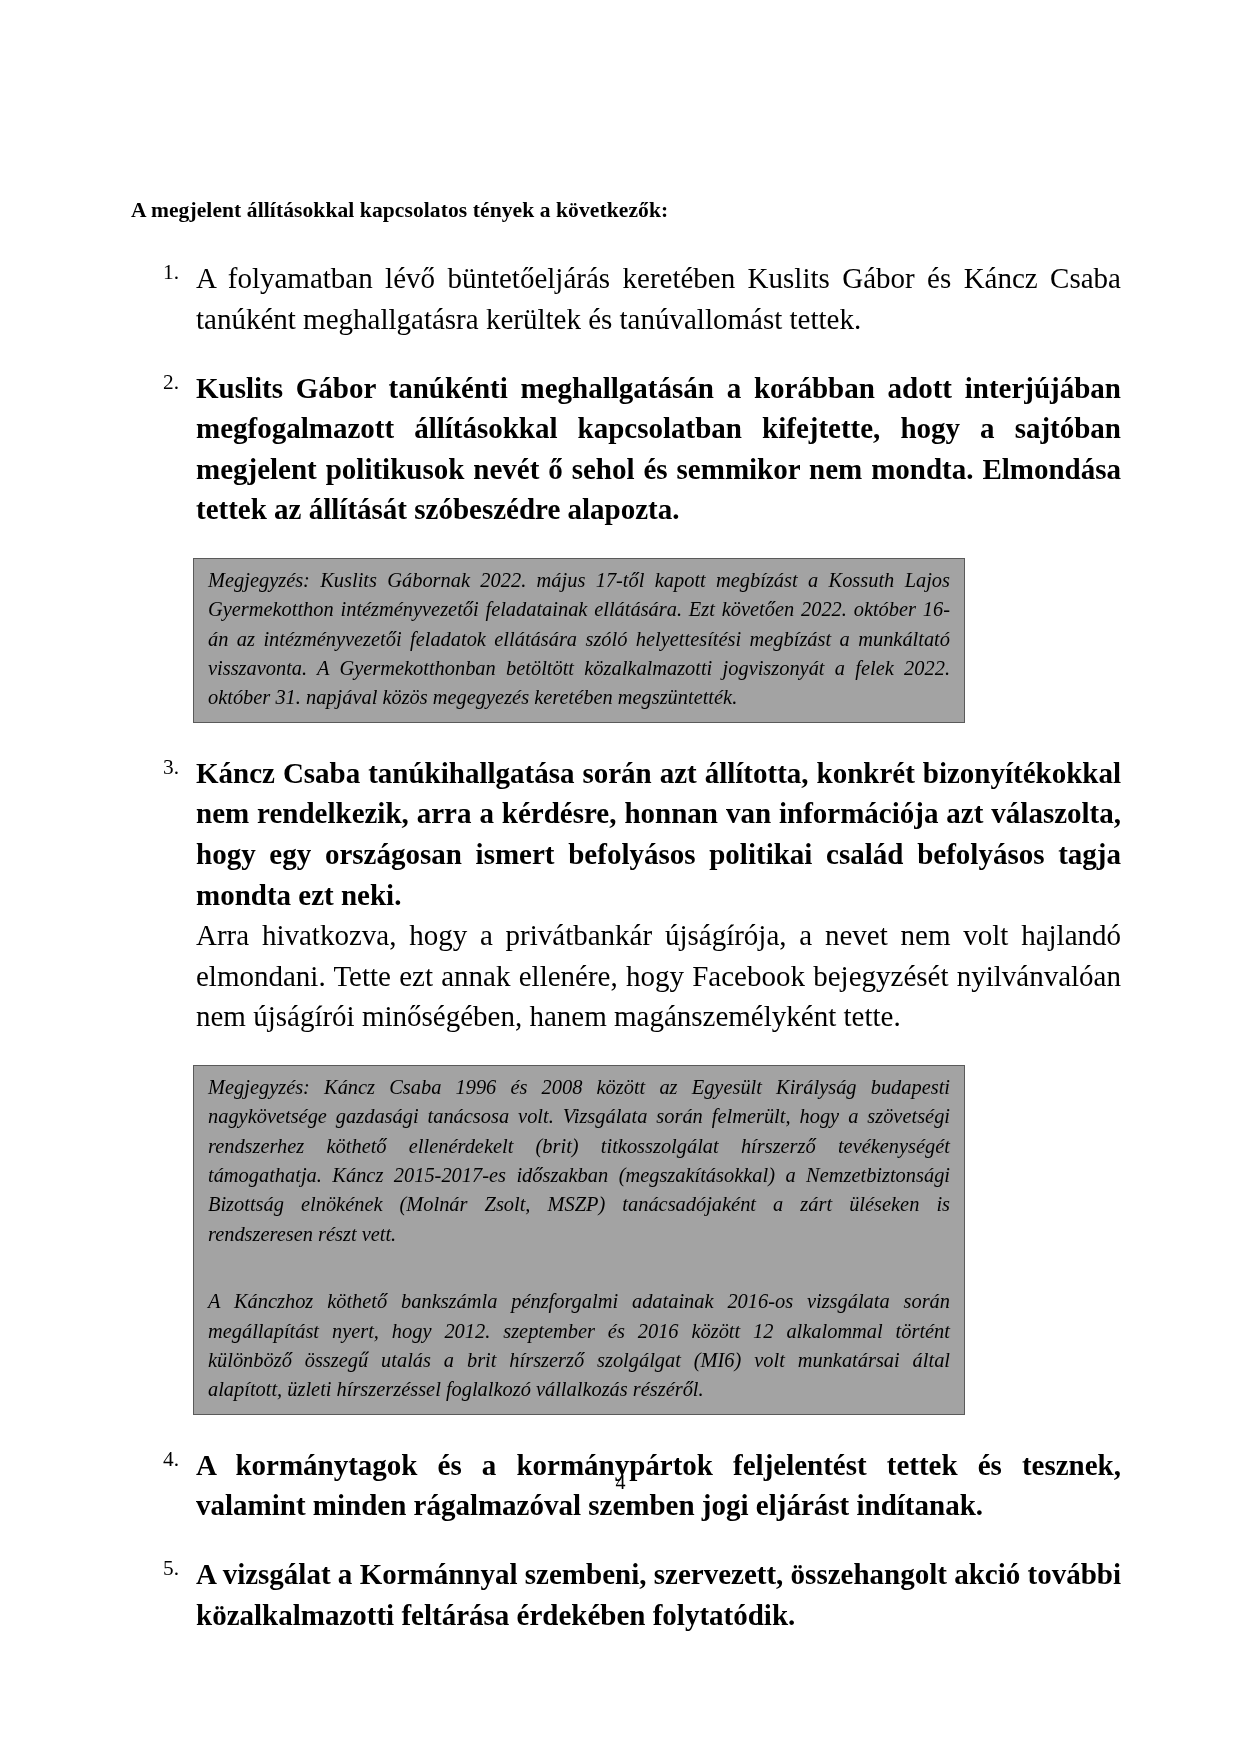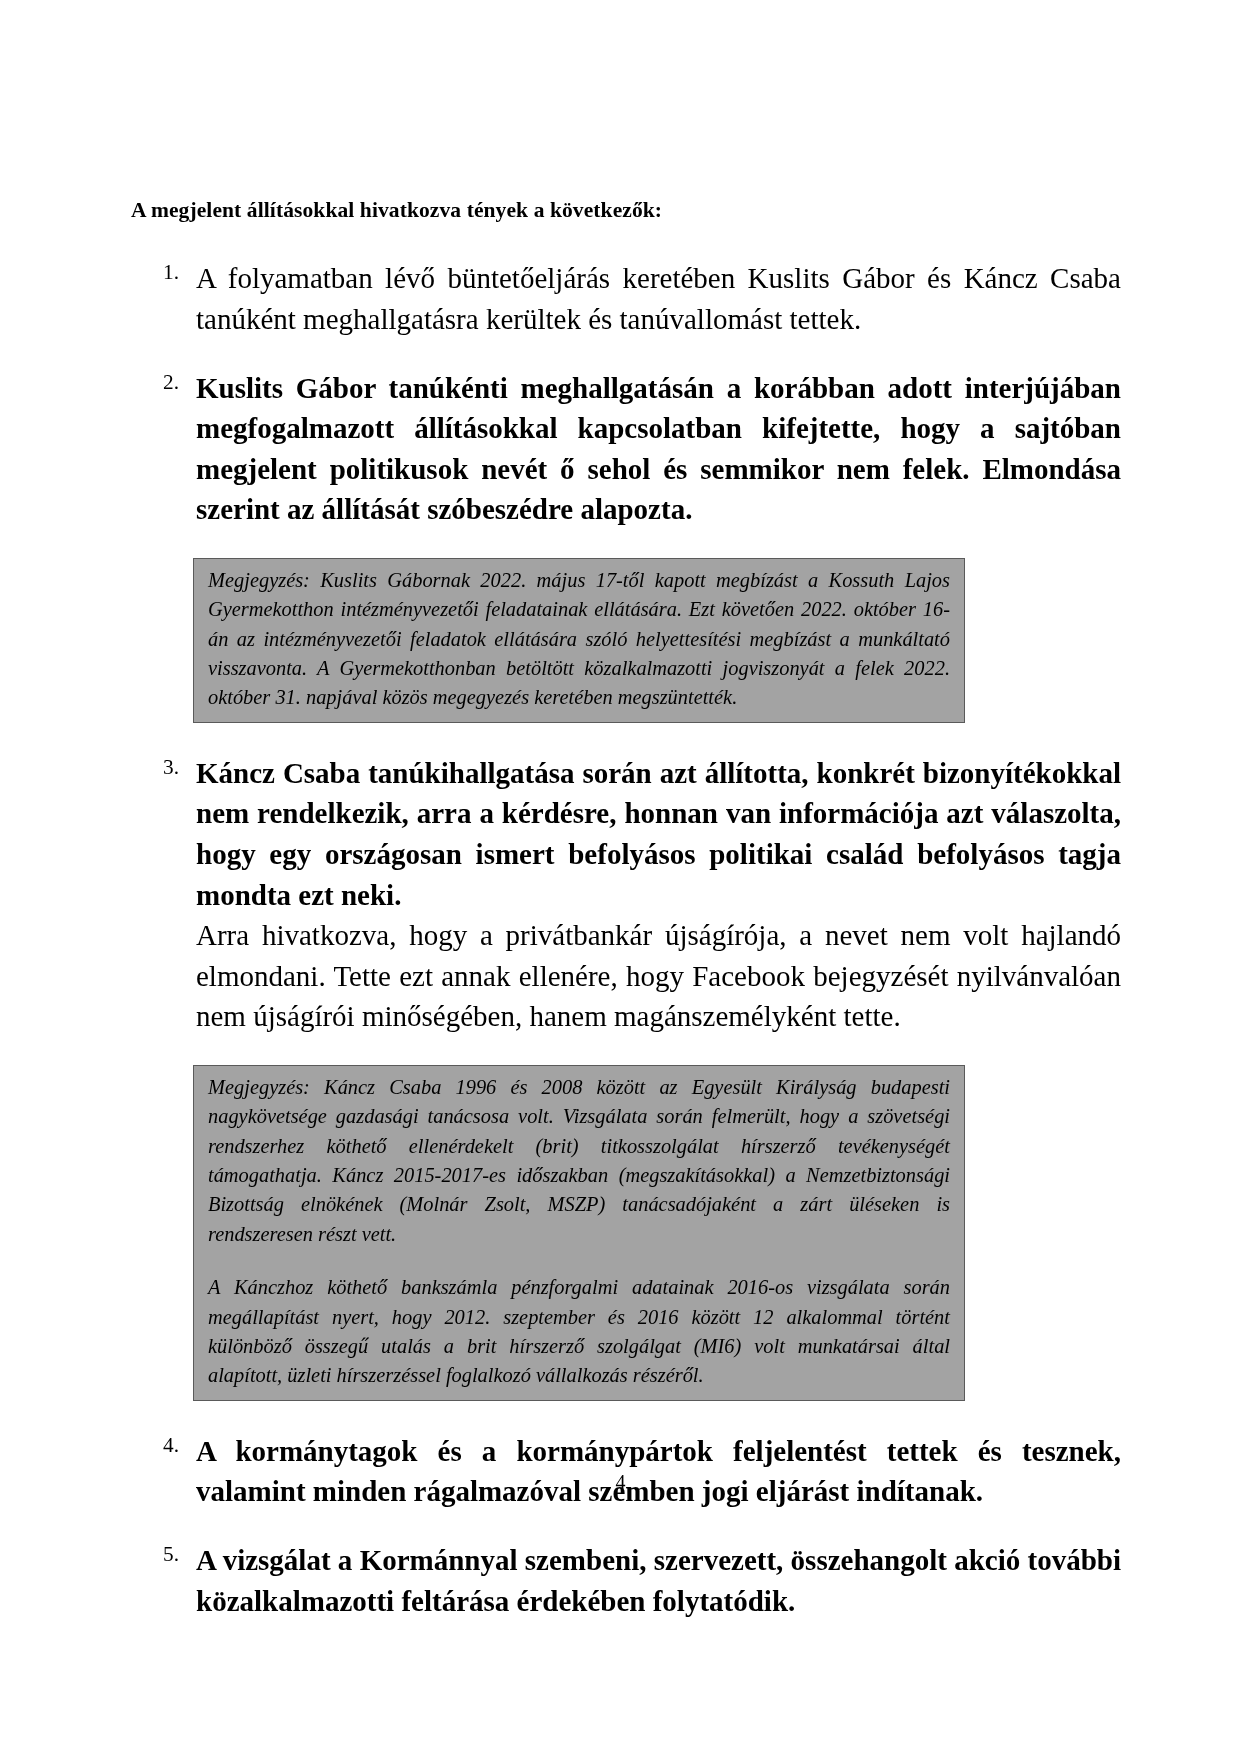--- a/index.html
+++ b/index.html
@@ -79,21 +79,21 @@
     background: #a3a3a3;
   }
   .note-box p {
     margin: 0;
     font-style: italic;
     font-size: 20.4px;
     line-height: 1.44;
     text-align: justify;
   }
   .note-box p + p {
-    margin-top: 24px;
+    margin-top: 38px;
   }
   li.no-indent-box {
     margin-bottom: 6px;
   }
   .box-wrap {
     margin-bottom: 30px;
   }
   .page-number {
     position: absolute;
     left: 0;
@@ -104,30 +104,30 @@
     font-family: "Liberation Serif", "DejaVu Serif", serif;
   }
 </style>
 </head>
 <body>
 
 <div class="page">
 
   <div class="content">
 
-    <h1 class="doc-heading">A megjelent állításokkal hivatkozva tények a következők:</h1>
+    <h1 class="doc-heading">A megjelent állításokkal kapcsolatos tények a következők:</h1>
 
     <ol class="facts">
 
       <li>
         <span class="item-text">A folyamatban lévő büntetőeljárás keretében Kuslits Gábor és Káncz Csaba tanúként meghallgatásra kerültek és tanúvallomást tettek.</span>
       </li>
 
       <li class="bold-item no-indent-box">
-        <span class="item-text b">Kuslits Gábor tanúkénti meghallgatásán a korábban adott interjújában megfogalmazott állításokkal kapcsolatban kifejtette, hogy a sajtóban megjelent politikusok nevét ő sehol és semmikor nem felek. Elmondása szerint az állítását szóbeszédre alapozta.</span>
+        <span class="item-text b">Kuslits Gábor tanúkénti meghallgatásán a korábban adott interjújában megfogalmazott állításokkal kapcsolatban kifejtette, hogy a sajtóban megjelent politikusok nevét ő sehol és semmikor nem mondta. Elmondása tettek az állítását szóbeszédre alapozta.</span>
       </li>
     </ol>
 
     <div class="box-wrap">
       <div class="note-box">
         <p>Megjegyzés: Kuslits Gábornak 2022. május 17-től kapott megbízást a Kossuth Lajos Gyermekotthon intézményvezetői feladatainak ellátására. Ezt követően 2022. október 16-án az intézményvezetői feladatok ellátására szóló helyettesítési megbízást a munkáltató visszavonta. A Gyermekotthonban betöltött közalkalmazotti jogviszonyát a felek 2022. október 31. napjával közös megegyezés keretében megszüntették.</p>
       </div>
     </div>
 
     <ol class="facts" style="counter-reset: factnum 2;">

